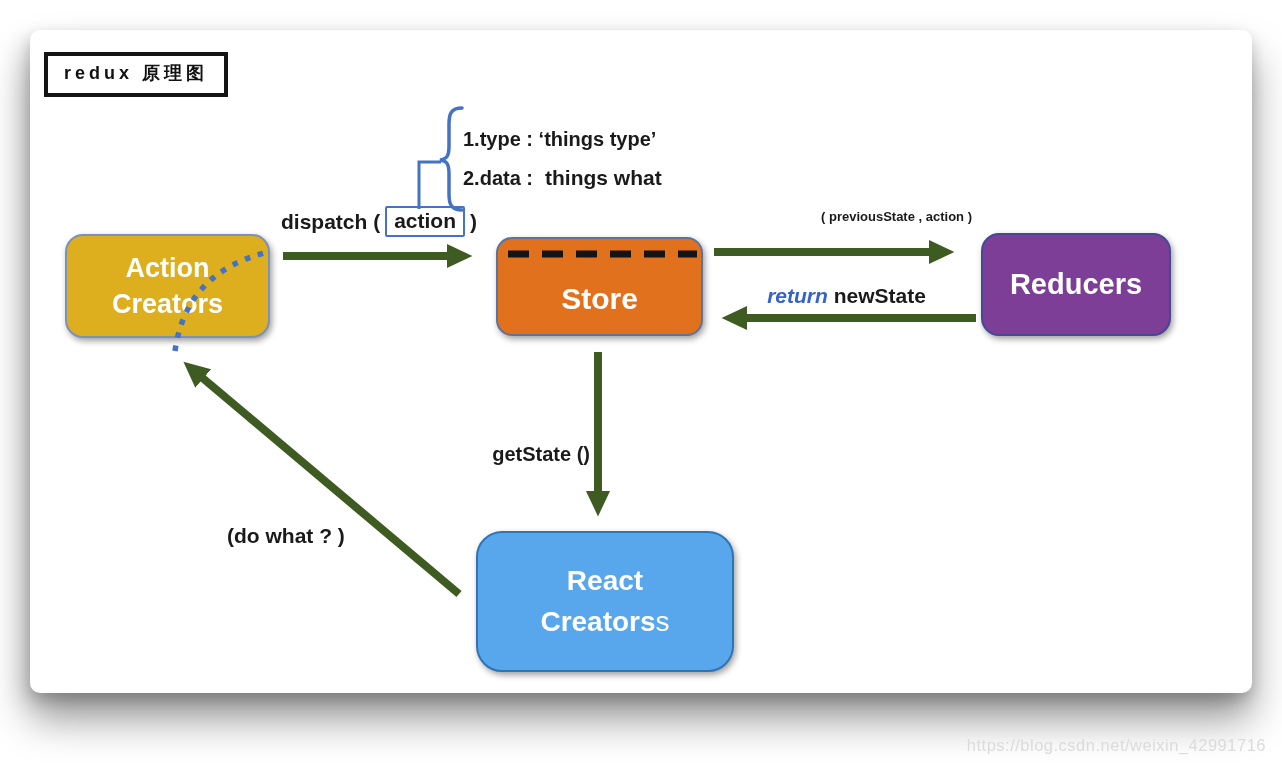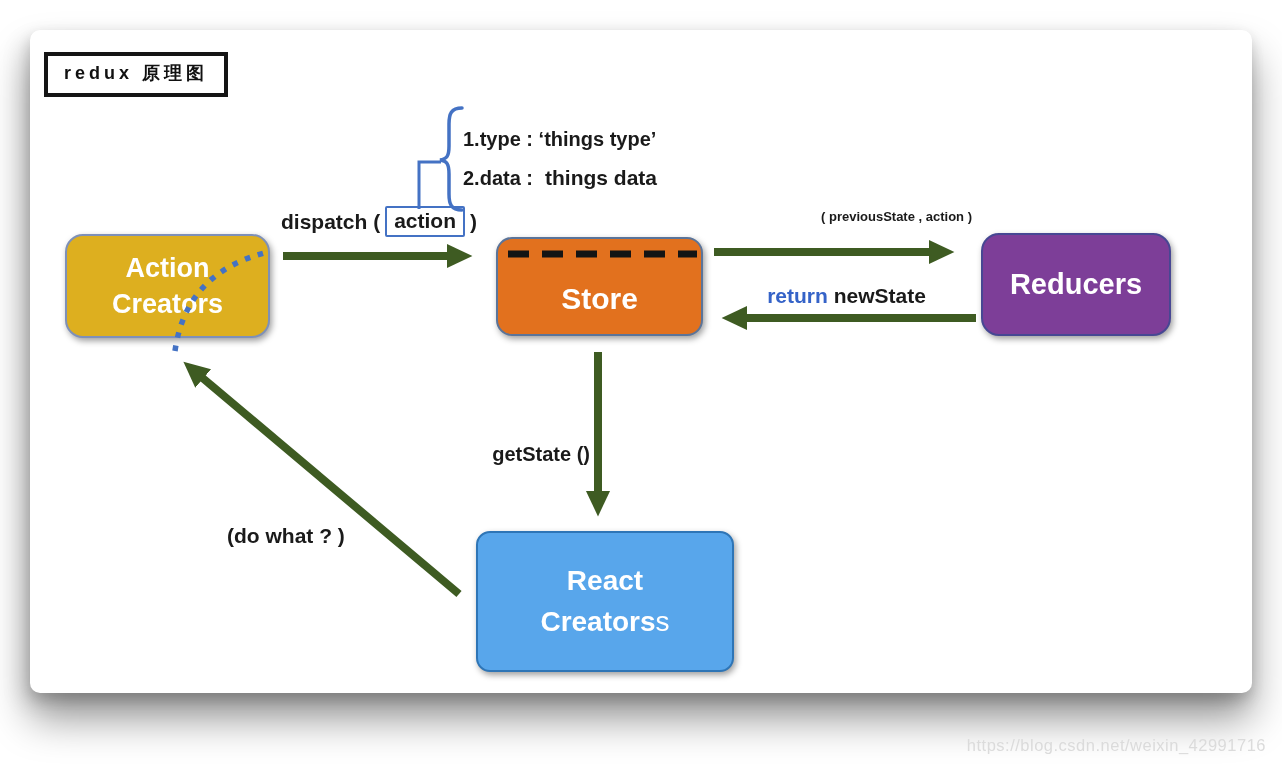--- a/index.html
+++ b/index.html
@@ -76,21 +76,21 @@
     background: #7D3E98;
     border: 2.5px solid #474793;
     border-radius: 18px;
     font-size: 29px;
   }
   .node-react {
     left: 476px; top: 531px;
     width: 258px; height: 141px;
     background: #58A6EB;
     border: 2.5px solid #2E75B6;
-    border-radius: 14px;
+    border-radius: 26px;
     font-size: 28px;
     line-height: 1.45;
   }
   .node-react .suffix-regular { font-weight: 400; }
 
   .overlay-svg {
     position: absolute;
     left: 0; top: 0;
     z-index: 5;
     pointer-events: none;
@@ -121,21 +121,21 @@
     width: 272px;
     text-align: right;
     font-size: 13px;
   }
   .lbl-return {
     left: 716px; top: 284px;
     width: 261px;
     text-align: center;
     font-size: 21px;
   }
-  .kw-blue { color: #3563C8; }
+  .kw-blue { color: #3563C8; font-style: italic; }
   .lbl-getstate {
     left: 468px; top: 443px;
     width: 122px;
     text-align: right;
     font-size: 20px;
   }
   .lbl-dowhat {
     left: 227px; top: 524px;
     font-size: 21px;
   }
@@ -223,17 +223,17 @@
     <span class="kw-blue">return</span>
     <span>newState</span>
   </div>
 
   <div class="lbl lbl-getstate">getState ()</div>
 
   <div class="lbl lbl-dowhat">(do what ? )</div>
 
   <div class="lbl anno-line1">1.type : ‘things type’</div>
   <div class="lbl anno-line2">
-    <span>2.data :</span><span class="anno-val">things data</span>
+    <span>2.data :</span><span class="anno-val">things what</span>
   </div>
 
   <div class="watermark">https://blog.csdn.net/weixin_42991716</div>
 </div>
 
 </body></html>

